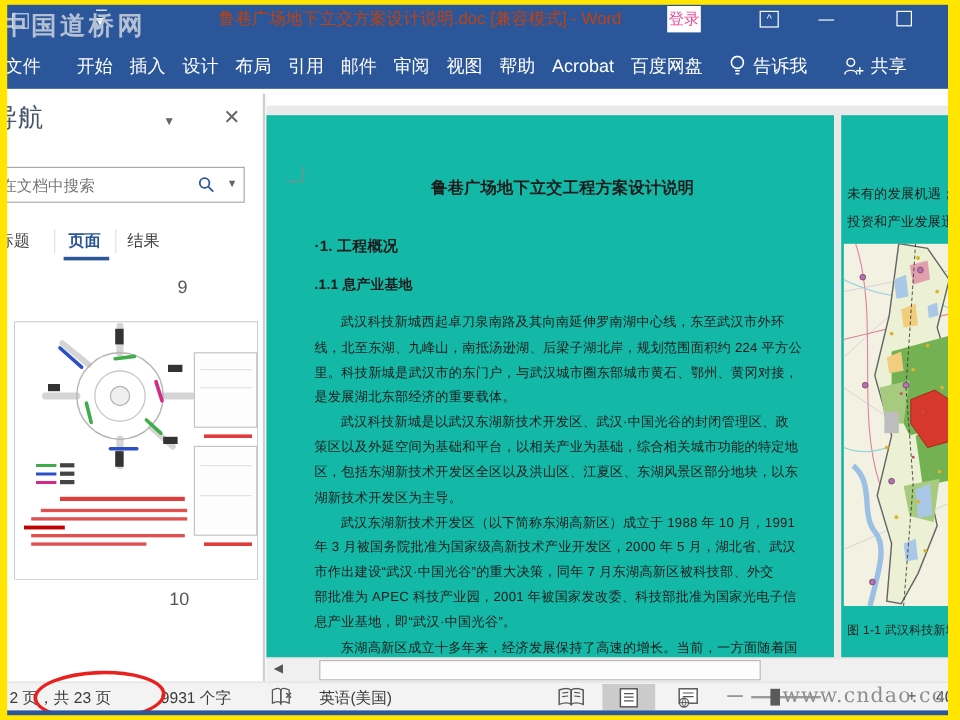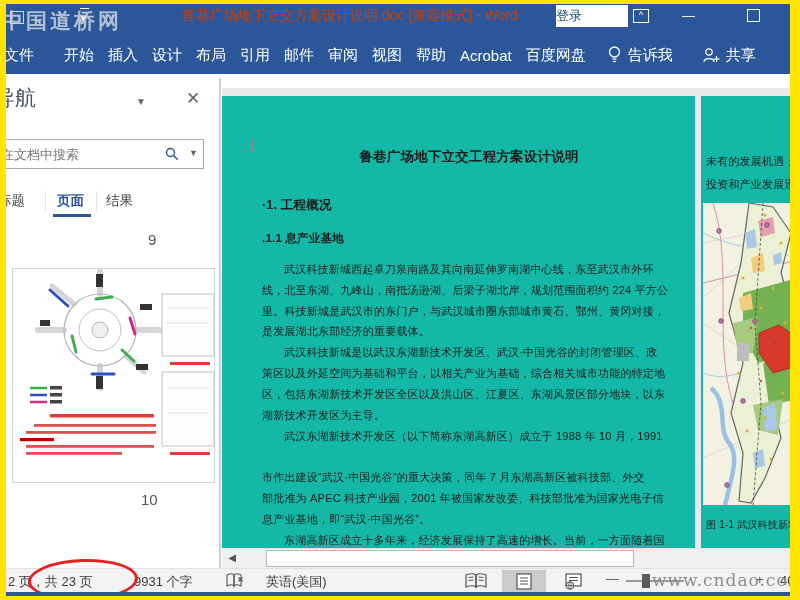--- a/index.html
+++ b/index.html
@@ -8,22 +8,22 @@
   .abs{position:absolute;}
   
   .titlebar-blue{left:0;top:4;width:800px;height:74px;background:#2b579a;}
   .yellow{background:#ffe500;z-index:60;}
   .bottomblue{left:0;top:592px;width:800px;height:5px;background:#2b579a;z-index:59;}
   .wm-top{left:2px;top:7px;font-size:21px;font-weight:bold;letter-spacing:3px;
           color:rgba(205,210,222,.85);z-index:40;font-family:Liberation Mono, monospace;}
   .wm-bot{left:652px;top:570px;font-size:17px;color:#8d8d8d;z-index:40;
           font-family:"DejaVu Serif",serif;letter-spacing:1px;}
   .wtitle{left:150px;top:7px;width:400px;text-align:center;color:#c2410c;font-size:14px;white-space:nowrap;}
-  .login{left:556px;top:5px;width:72px;height:22px;background:#fff;color:#0c4a6e;
-         font-size:13px;line-height:22px;}
+  .login{left:556px;top:5px;width:28px;height:22px;background:#fff;color:#ec4899;
+         font-size:13px;text-align:center;line-height:22px;}
   .winctl{color:#fff;font-size:13px;}
   .ribbon-tabs{left:4px;top:40px;height:30px;display:flex;align-items:center;gap:14px;
                color:#fff;font-size:15px;white-space:nowrap;z-index:5;}
   .rtab{cursor:default;}
   
   .navpane{left:0;top:78px;width:219px;height:490px;background:#fff;}
   .nav-border{left:219px;top:78px;width:2px;height:490px;background:#cfcfcf;}
   .navtitle{left:-6px;top:84px;font-size:21px;color:#44546a;}
   .searchbox{left:-8px;top:139px;width:210px;height:28px;border:1px solid #ababab;background:#fff;}
   .searchbox input{border:0;outline:0;width:150px;height:24px;margin:1px 0 0 6px;font-size:13px;color:#595959;
@@ -200,20 +200,21 @@
     <div class="docline" style="top:135px;font-weight:bold;font-size:11.5px;">.1.1 息产业基地</div>
     <div class="docline ind" style="top:166px;">武汉科技新城西起卓刀泉南路及其向南延伸罗南湖中心线，东至武汉市外环</div>
     <div class="docline" style="top:187px;">线，北至东湖、九峰山，南抵汤逊湖、后梁子湖北岸，规划范围面积约 224 平方公</div>
     <div class="docline" style="top:208px;">里。科技新城是武汉市的东门户，与武汉城市圈东部城市黄石、鄂州、黄冈对接，</div>
     <div class="docline" style="top:228px;">是发展湖北东部经济的重要载体。</div>
     <div class="docline ind" style="top:249px;">武汉科技新城是以武汉东湖新技术开发区、武汉·中国光谷的封闭管理区、政</div>
     <div class="docline" style="top:270px;">策区以及外延空间为基础和平台，以相关产业为基础，综合相关城市功能的特定地</div>
     <div class="docline" style="top:291px;">区，包括东湖新技术开发区全区以及洪山区、江夏区、东湖风景区部分地块，以东</div>
     <div class="docline" style="top:312px;">湖新技术开发区为主导。</div>
     <div class="docline ind" style="top:333px;">武汉东湖新技术开发区（以下简称东湖高新区）成立于 1988 年 10 月，1991</div>
+    <div class="docline" style="top:353px;">年 3 月被国务院批准为国家级高新技术产业开发区，2000 年 5 月，湖北省、武汉</div>
     <div class="docline" style="top:374px;">市作出建设“武汉·中国光谷”的重大决策，同年 7 月东湖高新区被科技部、外交</div>
     <div class="docline" style="top:395px;">部批准为 APEC 科技产业园，2001 年被国家发改委、科技部批准为国家光电子信</div>
     <div class="docline" style="top:416px;">息产业基地，即“武汉·中国光谷”。</div>
     <div class="docline ind" style="top:437px;">东湖高新区成立十多年来，经济发展保持了高速的增长。当前，一方面随着国</div>
   </div>
 
   <div class="sq sqb" style="left:344px;top:168px;width:40px;">xxxxxxxxxx</div>
   <div class="sq sqb" style="left:308px;top:275px;width:33px;">xxxxxxxx</div>
   <div class="sq sqb" style="left:468px;top:356px;width:33px;">xxxxxxxx</div>
   <div class="sq sqr" style="left:253px;top:482px;width:22px;">xxxxxx</div>

